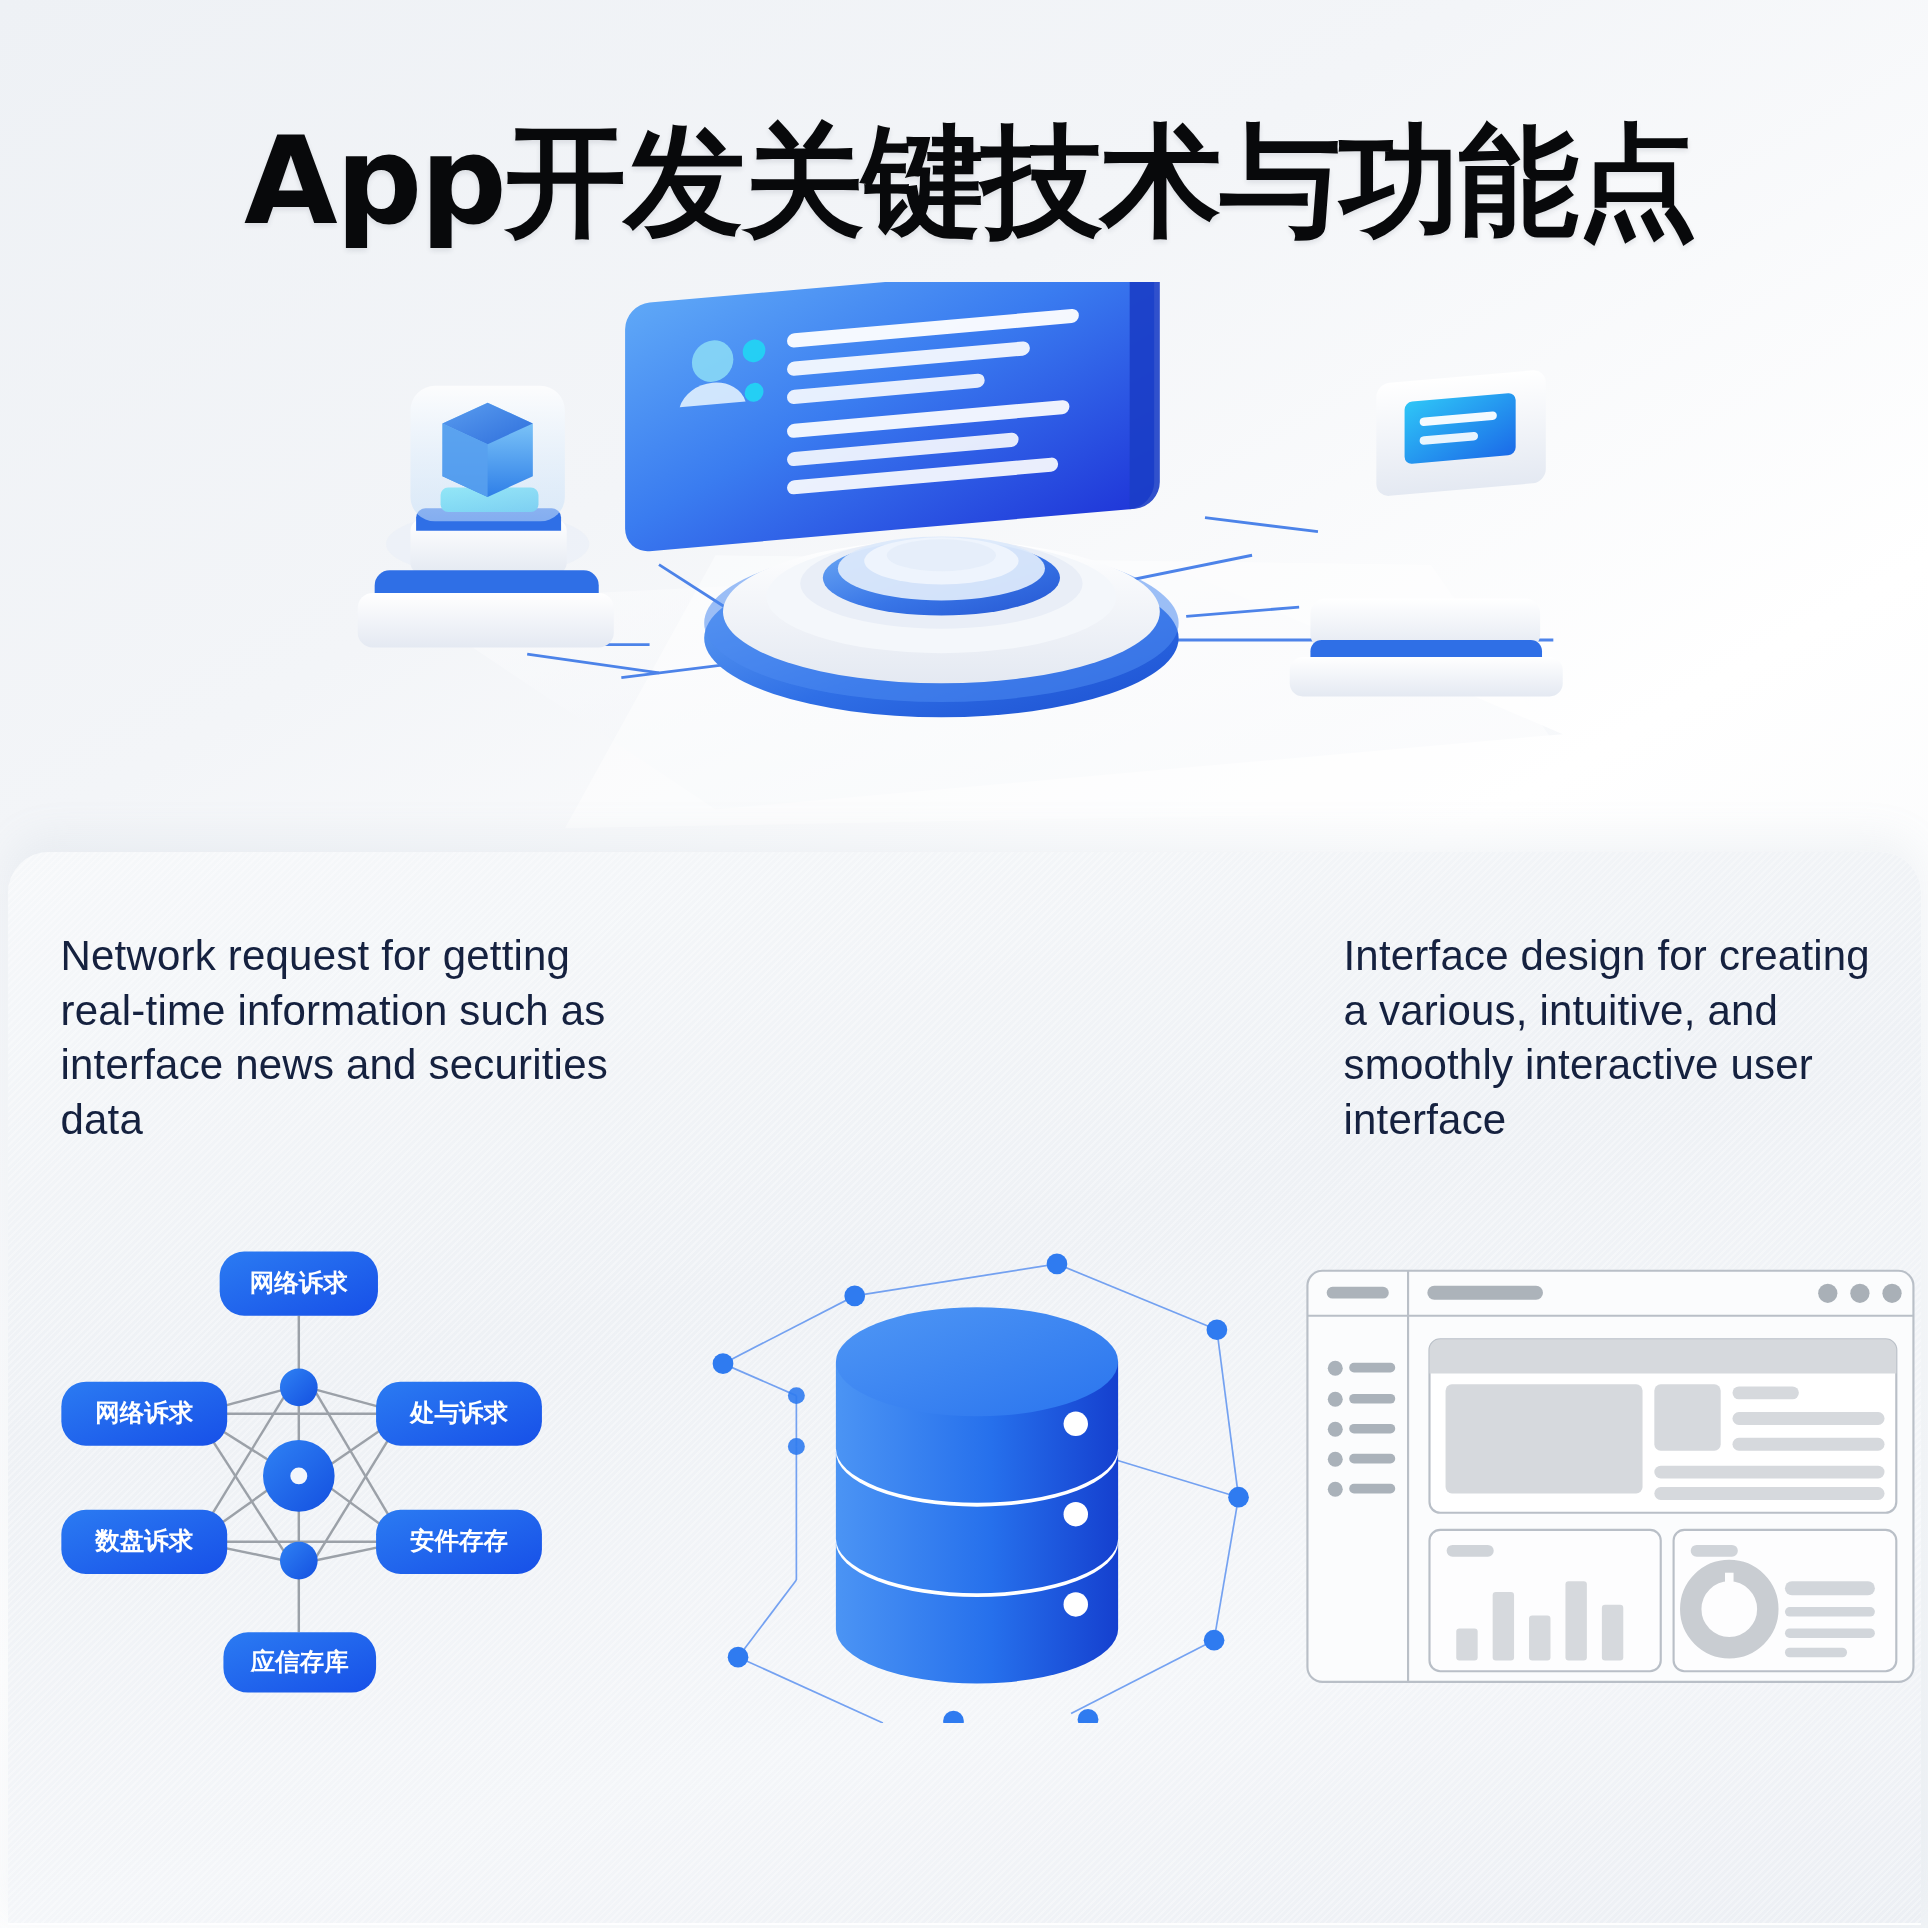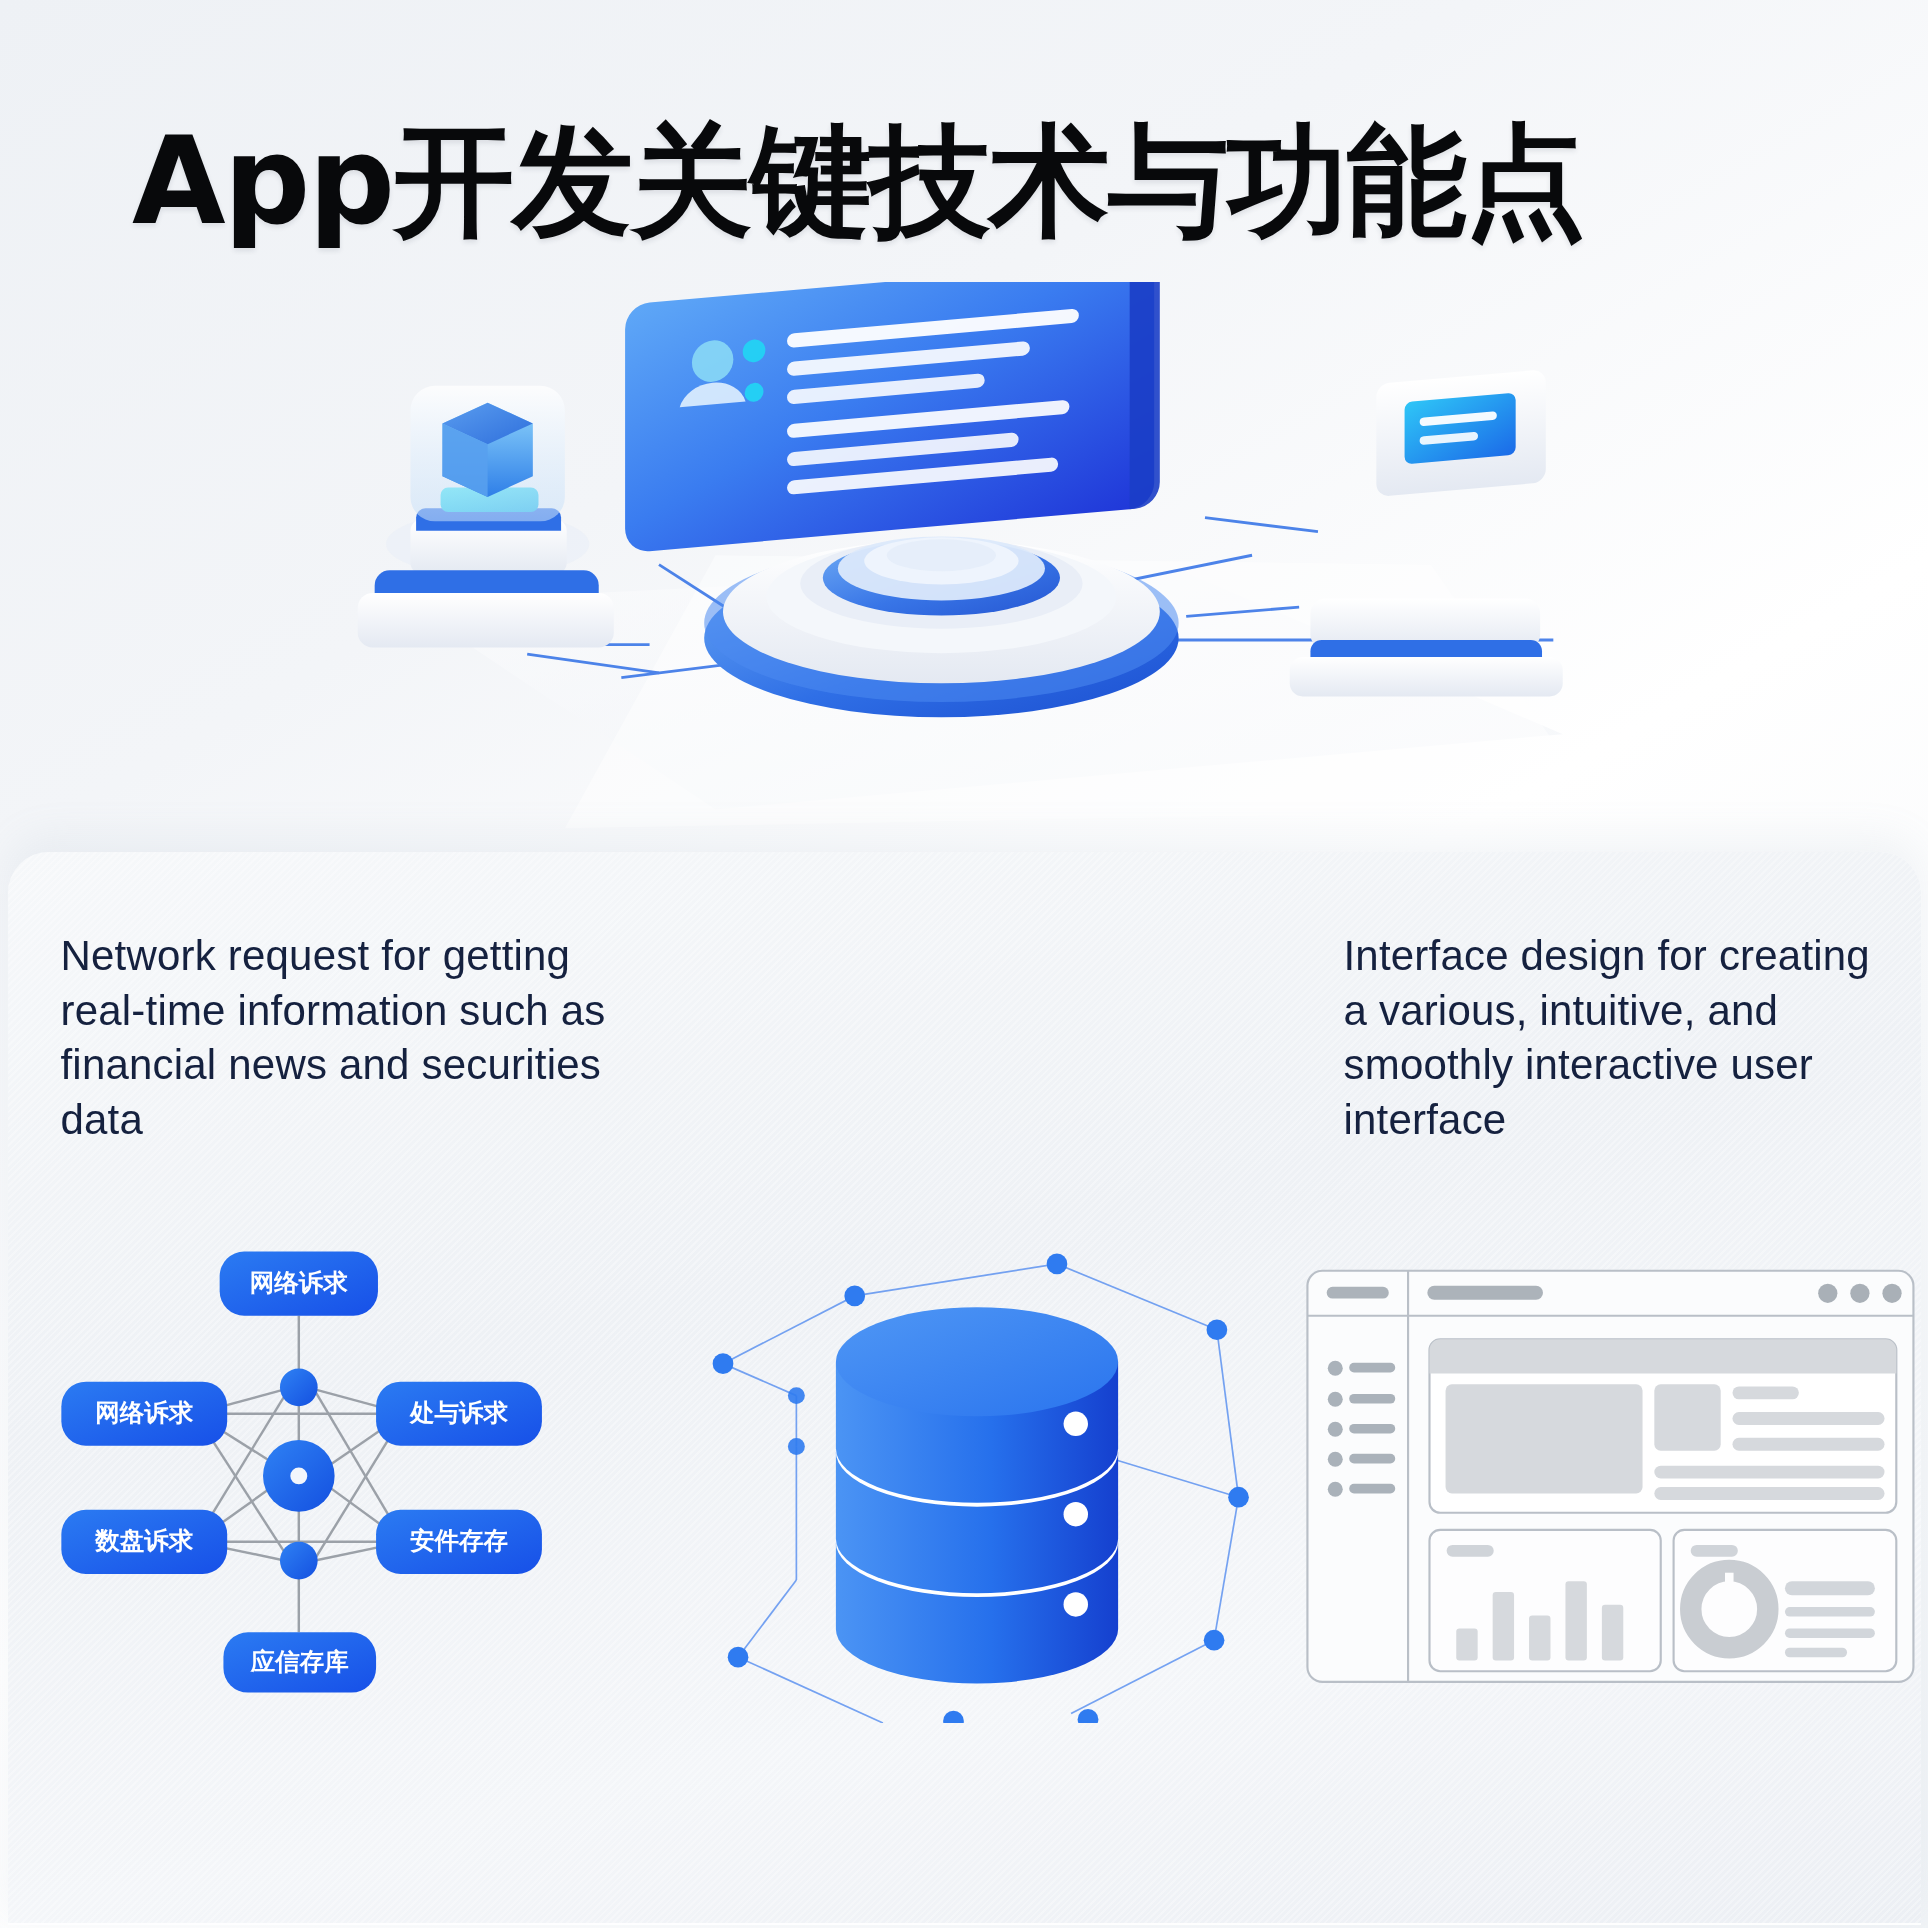--- a/index.html
+++ b/index.html
@@ -12,20 +12,21 @@
   body {
     background: linear-gradient(150deg, #eef1f5 0%, #f3f5f8 28%, #ffffff 55%, #f0f3f6 100%);
     position: relative;
   }
 
   
   .title-wrap {
     position: absolute;
     left: 132px; top: 121px;
     width: 1676px;
+    text-align: center;
   }
   .page-title {
     font-family: "DejaVu Sans", "Liberation Sans", sans-serif;
     font-size: 121px;
     font-weight: 900;
     letter-spacing: -1.9px;
     color: #08090b;
     line-height: 1.0;
     white-space: nowrap;
     text-shadow: 0 2.8px 5.6px rgba(30,40,60,.10);
@@ -249,21 +250,21 @@
     </g>
   </svg>
 </div>
 
 <div class="panel">
 
   <div class="divider d1"></div>
   <div class="divider d2"></div>
 
   <div class="col col-1">
-    <div class="col-text">Network request for getting real-time information such as financial news and securities data</div>
+    <div class="col-text">Network request for getting real-time information such as interface news and securities data</div>
 
     <div class="art art-1">
       <svg viewBox="0 0 620 520" xmlns="http://www.w3.org/2000/svg">
         <defs>
           <linearGradient id="pillG" x1="0" y1="0" x2="1" y2="1">
             <stop offset="0%" stop-color="#2b7bf2"></stop>
             <stop offset="100%" stop-color="#1750e8"></stop>
           </linearGradient>
           <linearGradient id="nodeG" x1="0" y1="0" x2="1" y2="1">
             <stop offset="0%" stop-color="#2f82f4"></stop>

